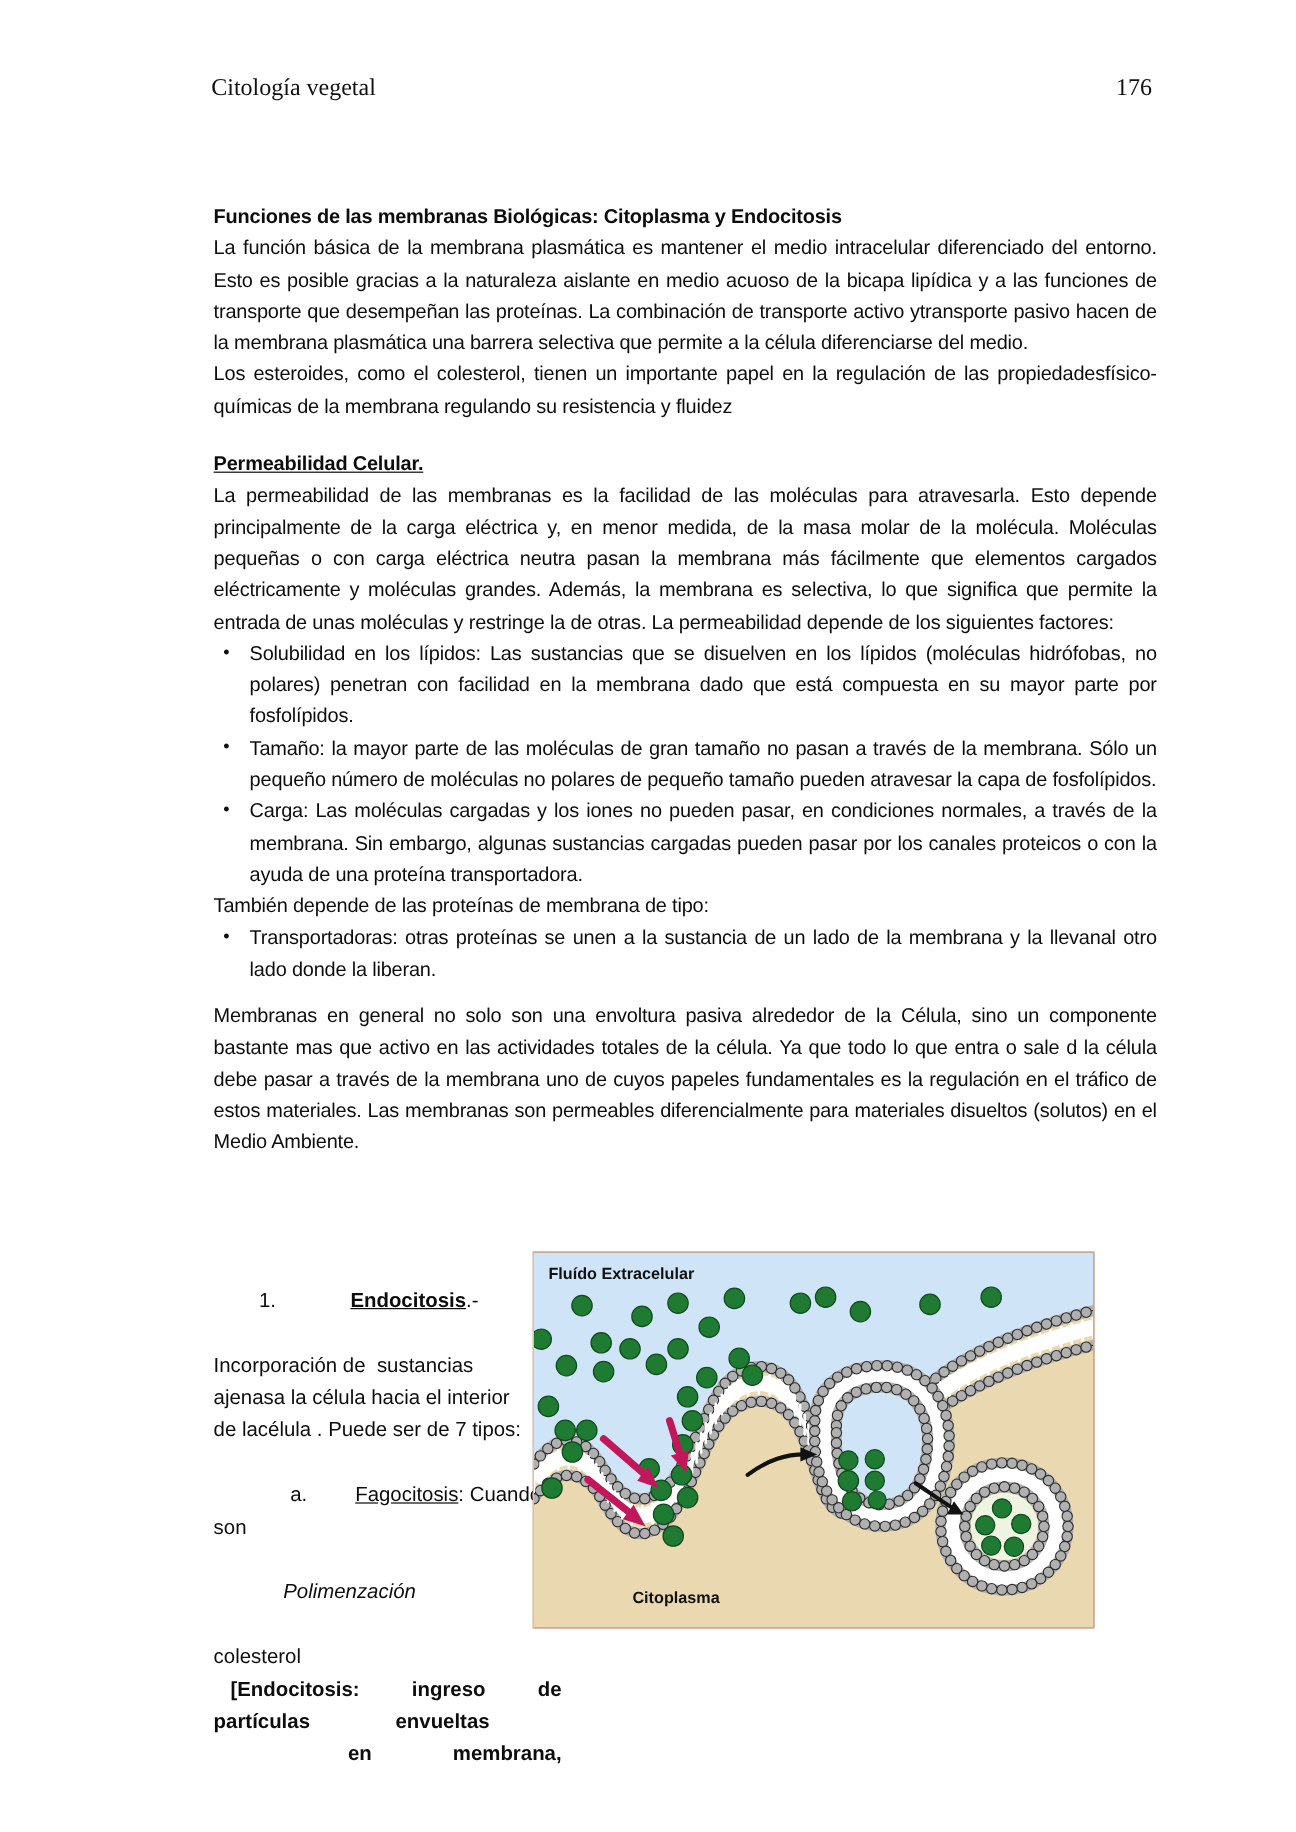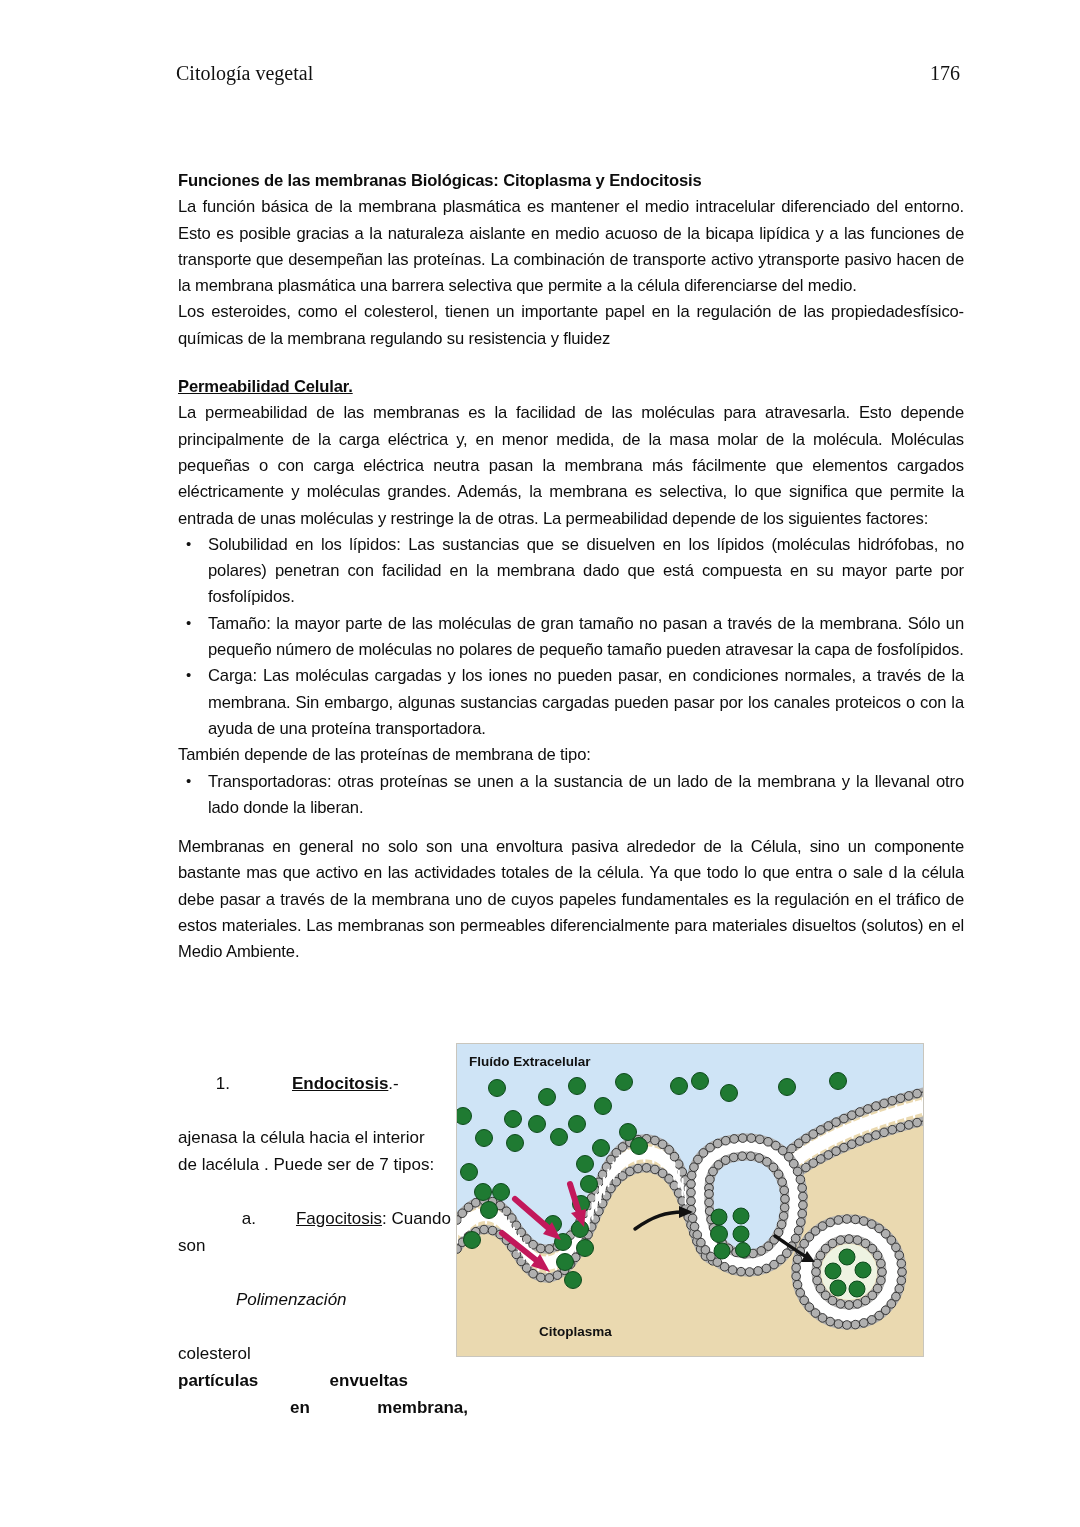--- a/index.html
+++ b/index.html
@@ -119,21 +119,21 @@
   .bracket-block .row {
     display: flex;
     justify-content: space-between;
     width: 290px;
   }
   .bracket-block .row.ind { padding-left: 112px; width: 178px; }
 
   
   .figure {
     position: absolute;
-    left: 278px;
+    left: 266px;
     top: 0px;
     width: 466px;
     height: 312px;
     border: 1px solid #c9c6bd;
     overflow: hidden;
     background: #c2410c;
     text-decoration: underline;
   }
   .figure svg { display: block; }
 
@@ -187,31 +187,37 @@
 
     <div class="t sq">Membranas en general no solo son una envoltura pasiva alrededor de la Célula, sino un componente bastante mas que activo en las actividades totales de la célula. Ya que todo lo que entra o sale d la célula debe pasar a través de la membrana uno de cuyos papeles fundamentales es la regulación en el tráfico de estos materiales. Las membranas son permeables diferencialmente para materiales disueltos (solutos) en el Medio Ambiente.</div>
   </div>
 
   <div class="lower">
 
     <div class="lower-text">
       <div class="ln">
         <span>1.</span><span style="display:inline-block;width:62px"></span><span class="u">Endocitosis</span><span>.-</span>
       </div>
+      <div class="ln">Incorporación de  sustancias</div>
       <div class="ln">ajenasa la célula hacia el interior</div>
       <div class="ln">de lacélula . Puede ser de 7 tipos:</div>
 
       <div class="ln">
         <span style="display:inline-block;width:26px"></span><span>a.</span><span style="display:inline-block;width:40px"></span><span class="u-plain">Fagocitosis</span><span>: Cuando son</span>
       </div>
       <div class="ln indent-2">Polimenzación</div>
       <div style="height:27px"></div>
       <div class="ln">colesterol</div>
 
       <div class="bracket-block">
+        <div class="row" style="padding-left:14px;width:276px">
+          <span>[Endocitosis:</span>
+          <span>ingreso</span>
+          <span>de</span>
+        </div>
         <div class="row" style="width:230px">
           <span>partículas</span>
           <span>envueltas</span>
         </div>
         <div class="row ind">
           <span>en</span>
           <span>membrana,</span>
         </div>
 
       </div>

